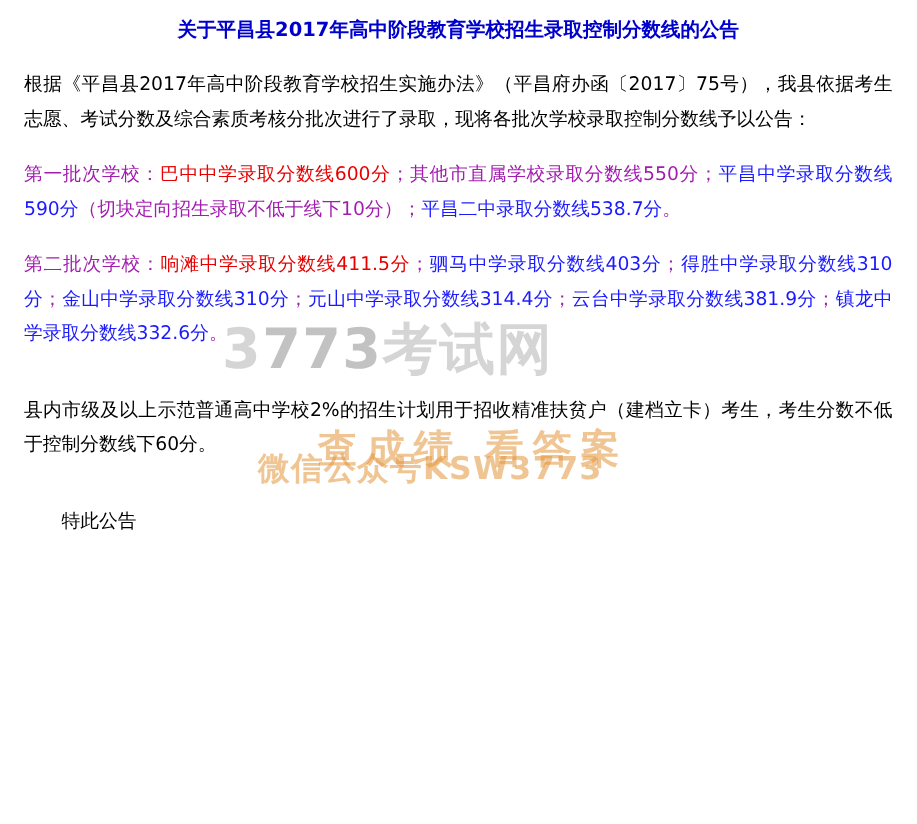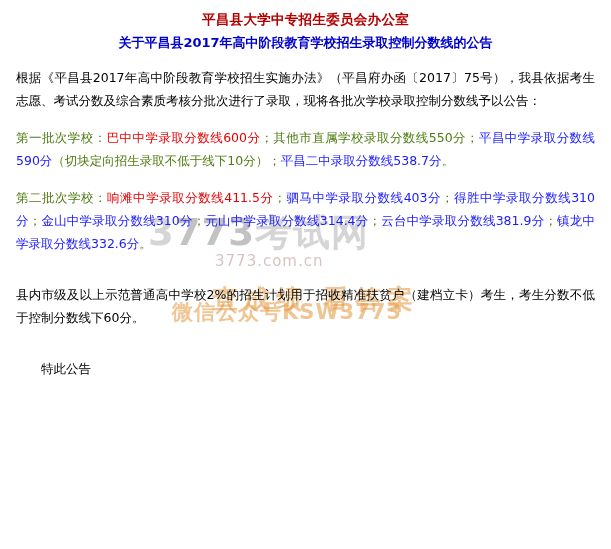--- a/index.html
+++ b/index.html
@@ -48,21 +48,21 @@
   }
   .para {
     margin: 0 0 0 0;
     padding: 0;
   }
   .gap-lg { height: 14px; }
   .gap-md { height: 10px; }
   .indent { text-indent: 2em; }
   .red { color: #e60000; }
   .blue { color: #1a1aff; }
-  .black { color: #4d7c0f; }
+  .black { color: #a21caf; }
   .watermark {
     position: absolute;
     z-index: 1;
     pointer-events: none;
     user-select: none;
   }
   .wm-main {
     top: 208px;
     left: 148px;
     font-size: 37px;
@@ -103,26 +103,24 @@
   }
 </style>
 </head>
 <body>
 
 <div class="page">
 
   <div class="watermark wm-main">
     <span>3</span><span class="wm-num">773</span><span>考试网</span>
   </div>
-  <div class="watermark wm-sub">3773.com.cn</div>
   <div class="watermark wm-orange1">查成绩 看答案</div>
   <div class="watermark wm-orange2">微信公众号KSW3773</div>
 
   <div class="title-block">
-    <div class="doc-title">平昌县大学中专招生委员会办公室</div>
     <div class="doc-subtitle">关于平昌县2017年高中阶段教育学校招生录取控制分数线的公告</div>
   </div>
 
   <div class="body-text">
 
     <div class="gap-md"></div>
 
     <p class="para"> 根据《平昌县2017年高中阶段教育学校招生实施办法》（平昌府办函〔2017〕75号），我县依据考生志愿、考试分数及综合素质考核分批次进行了录取，现将各批次学校录取控制分数线予以公告：</p>
 
     <div class="gap-lg"></div>

